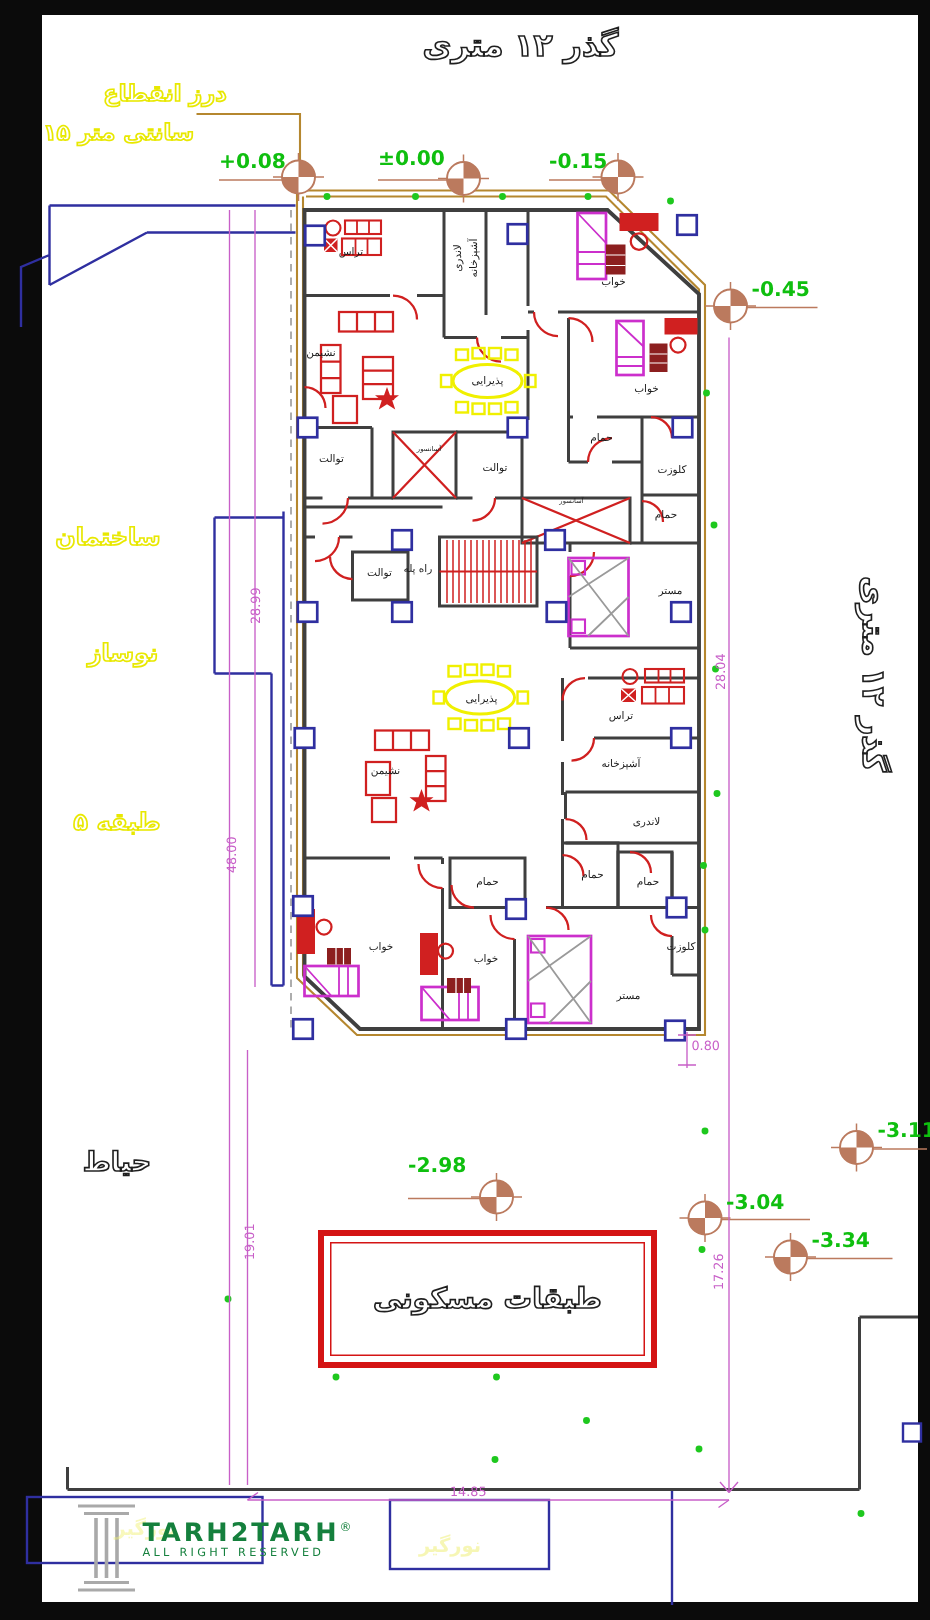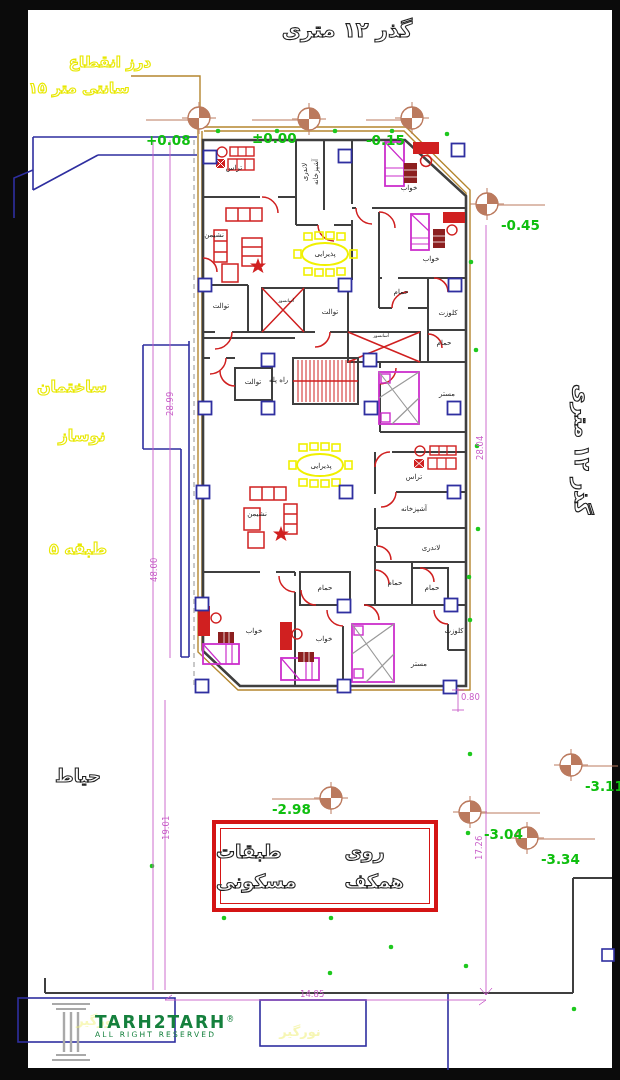--- a/index.html
+++ b/index.html
@@ -8,21 +8,21 @@
   .sheet{position:absolute;left:28px;top:10px;width:584px;height:1058px;background:#ffffff;}
   svg{position:absolute;left:0;top:0;}
   .lbl{position:absolute;transform:translate(-50%,-50%);white-space:nowrap;color:#1c1c1c;
        font-family:"DejaVu Sans",sans-serif;}
   .room{font-size:7px;}
   .tiny{font-size:4.5px;}
   .vert{transform:translate(-50%,-50%) rotate(-90deg);}
   .outline-black{color:#fff;-webkit-text-stroke:1.1px #1f1f1f;font-weight:bold;}
   .outline-yellow{color:#fff;-webkit-text-stroke:1.1px #e8e800;font-weight:bold;}
   .yellow-faint{color:rgba(238,238,110,0.85);font-weight:bold;font-size:13px;}
-  .green{color:#0fbf0f;font-weight:bold;font-size:13.5px;transform:translate(0,-50%);margin-top:32px;}
+  .green{color:#0fbf0f;font-weight:bold;font-size:13.5px;transform:translate(0,-50%);}
   .title-top{font-size:21px;letter-spacing:1px;}
   .road-right{position:absolute;left:594px;top:384px;transform:rotate(90deg);transform-origin:0 0;
               white-space:nowrap;font-size:21px;letter-spacing:1px;}
   .notebox{position:absolute;left:212px;top:820px;width:218px;height:84px;border:4px solid #d41414;
            display:flex;flex-direction:row;align-items:center;justify-content:center;}
   .notebox .inner{position:absolute;left:4px;top:4px;right:4px;bottom:4px;border:1.5px solid #d41414;}
   .notebox div{font-size:19px;line-height:30px;z-index:2;}
   .wm{position:absolute;left:95px;top:1012px;color:#15803d;}
   .wm .brand{font-size:17px;font-weight:bold;letter-spacing:2px;}
   .wm .reg{font-size:8px;vertical-align:super;}
@@ -356,21 +356,21 @@
     <line x1="52" y1="1060" x2="90" y2="1060"></line>
   </g>
 </svg>
 
 <div class="lbl outline-black title-top" style="left:347px;top:30px;">گذر ۱۲ متری</div>
 <div class="road-right outline-black">گذر ۱۲ متری</div>
 
 <div class="lbl outline-yellow" style="left:110px;top:62px;font-size:15px;">درز انقطاع</div>
 <div class="lbl outline-yellow" style="left:79px;top:88px;font-size:15px;">۱۵ سانتی متر</div>
 
-<div class="lbl outline-yellow" style="left:72px;top:358px;font-size:16px;margin-top:28px;">ساختمان</div>
+<div class="lbl outline-yellow" style="left:72px;top:358px;font-size:16px;">ساختمان</div>
 <div class="lbl outline-yellow" style="left:82px;top:435px;font-size:16px;">نوساز</div>
 <div class="lbl outline-yellow" style="left:78px;top:548px;font-size:16px;">۵ طبقه</div>
 
 <div class="lbl outline-black" style="left:78px;top:775px;font-size:18px;">حیاط</div>
 
 <div class="lbl yellow-faint" style="left:97px;top:1020px;opacity:.55;">نورگیر</div>
 <div class="lbl yellow-faint" style="left:300px;top:1031px;opacity:.6;">نورگیر</div>
 
 <div class="lbl green" style="left:146px;top:108px;">+0.08</div>
 <div class="lbl green" style="left:252px;top:106px;">±0.00</div>
@@ -407,21 +407,20 @@
 <div class="lbl room" style="left:395px;top:583px;">حمام</div>
 <div class="lbl room" style="left:432px;top:588px;">حمام</div>
 <div class="lbl room" style="left:254px;top:631px;">خواب</div>
 <div class="lbl room" style="left:324px;top:639px;">خواب</div>
 <div class="lbl room" style="left:454px;top:631px;">کلوزت</div>
 <div class="lbl room" style="left:419px;top:664px;">مستر</div>
 
 <div class="notebox">
   <div class="inner"></div>
   <div class="outline-black">طبقات مسکونی</div>
-  <div class="outline-black">روی همکف</div>
 </div>
 
 <div class="wm">
   <span class="brand">TARH2TARH</span><span class="reg">®</span>
   <div class="tag">ALL RIGHT RESERVED</div>
 </div>
 
 </div>
 
 </body></html>

